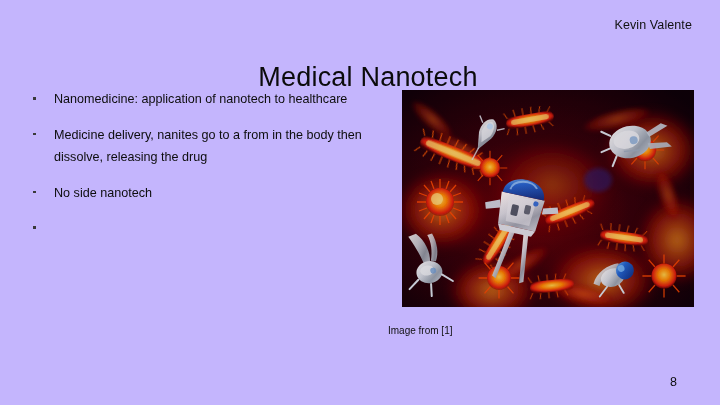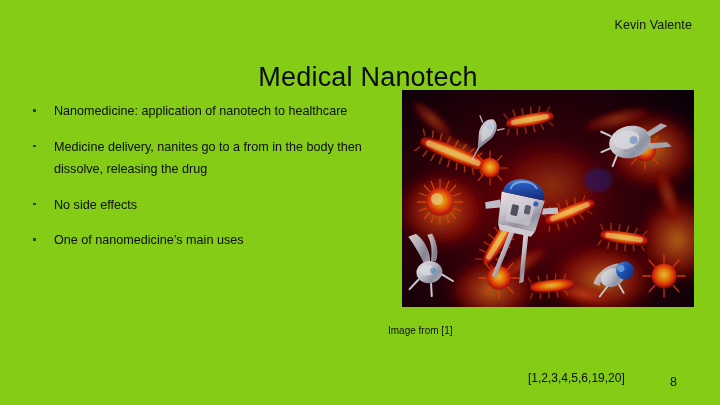--- a/index.html
+++ b/index.html
@@ -14,21 +14,21 @@
     font-family: "Liberation Sans", sans-serif;
     color: #000000;
     position: relative;
   }
 
   .slide {
     position: absolute;
     left: 0; top: 0;
     width: 720px;
     height: 405px;
-    background: #84cc16;
+    background: #c4b5fd;
   }
 
   
   .author {
     position: absolute;
     right: 28px;
     top: 18px;
     font-size: 12.5px;
     color: #111111;
     letter-spacing: 0.1px;
@@ -45,21 +45,21 @@
     font-size: 27px;
     font-weight: normal;
     color: #0b0b0b;
     letter-spacing: 0.2px;
   }
 
   
   .bullets {
     position: absolute;
     left: 28px;
-    top: 100px;
+    top: 88px;
     width: 340px;
   }
   .bullet {
     position: relative;
     padding-left: 26px;
     margin-bottom: 13px;
     font-size: 12.6px;
     line-height: 22.5px;
     color: #0d0d0d;
   }
@@ -128,25 +128,24 @@
     </div>
     <div class="bullet">
       <span class="dot"></span>
     </div>
     <div class="bullet">
       <span class="dot"></span>
       <span>Medicine delivery, nanites go to a from in the body then dissolve, releasing the drug</span>
     </div>
     <div class="bullet">
       <span class="dot"></span>
-      <span>No side effects</span>
-    </div>
-    <div class="bullet">
-      <span class="dot"></span>
-      <span>One of nanomedicine’s main uses</span>
+      <span>No side nanotech</span>
+    </div>
+    <div class="bullet">
+      <span class="dot"></span>
     </div>
   </div>
 
   <div class="picture-wrap">
     <svg viewBox="0 0 292 217" xmlns="http://www.w3.org/2000/svg">
       <defs>
         <radialGradient id="bgGlow" cx="45%" cy="55%" r="72%">
           <stop offset="0%" stop-color="#6b0206"></stop>
           <stop offset="45%" stop-color="#33010a"></stop>
           <stop offset="100%" stop-color="#0d0008"></stop>
@@ -356,16 +355,15 @@
         <path d="M-14 11 L-24 18 M-2 13 L0 22" stroke="#dbe5ef" stroke-width="1.8" stroke-linecap="round"></path>
       </g>
 
       <rect x="0" y="0" width="292" height="217" fill="none"></rect>
       <rect x="0" y="0" width="292" height="217" fill="url(#bgGlow)" opacity="0.12"></rect>
     </svg>
   </div>
 
   <div class="caption">Image from [1]</div>
 
-  <div class="refs">[1,2,3,4,5,6,19,20]</div>
   <div class="pagenum">8</div>
 
 </div>
 
 </body></html>

